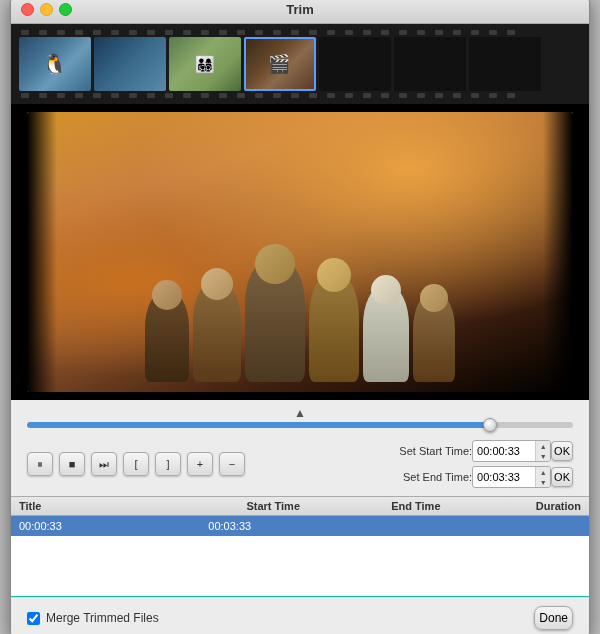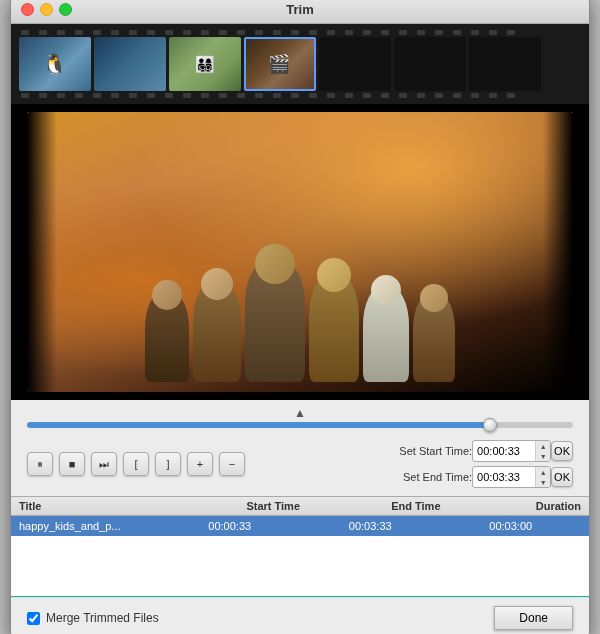--- a/index.html
+++ b/index.html
@@ -272,22 +272,22 @@
       font-size: 12px;
       color: #333;
     }
     .merge-check input[type=checkbox] {
       width: 13px;
       height: 13px;
     }
     .done-btn {
       background: linear-gradient(to bottom, #f5f5f5, #dcdcdc);
       border: 1px solid #aaa;
-      border-radius: 0;
-      padding: 4px 24px;
+      border-radius: 8px;
+      padding: 4px 4px;
       font-size: 12px;
       cursor: pointer;
       box-shadow: 0 1px 3px rgba(0,0,0,0.3);
     }
     .scrubber-left-arrow {
       text-align: center;
       font-size: 12px;
       color: #555;
       margin-bottom: 2px;
     }
@@ -486,24 +486,22 @@
 
   <div class="clip-table">
     <div class="table-header">
       <div class="table-header-cell">Title</div>
       <div class="table-header-cell">Start Time</div>
       <div class="table-header-cell">End Time</div>
       <div class="table-header-cell">Duration</div>
     </div>
     <div class="table-body">
       <div class="table-row selected">
-        <div class="table-cell">happy_kids_and_p...</div>
         <div class="table-cell">00:00:33</div>
         <div class="table-cell">00:03:33</div>
-        <div class="table-cell">00:03:00</div>
       </div>
     </div>
   </div>
 
   <div class="bottom-bar">
     <label class="merge-check">
       <input type="checkbox" checked="" style="">
       <span>Merge Trimmed Files</span>
     </label>
     <button class="done-btn">Done</button>

